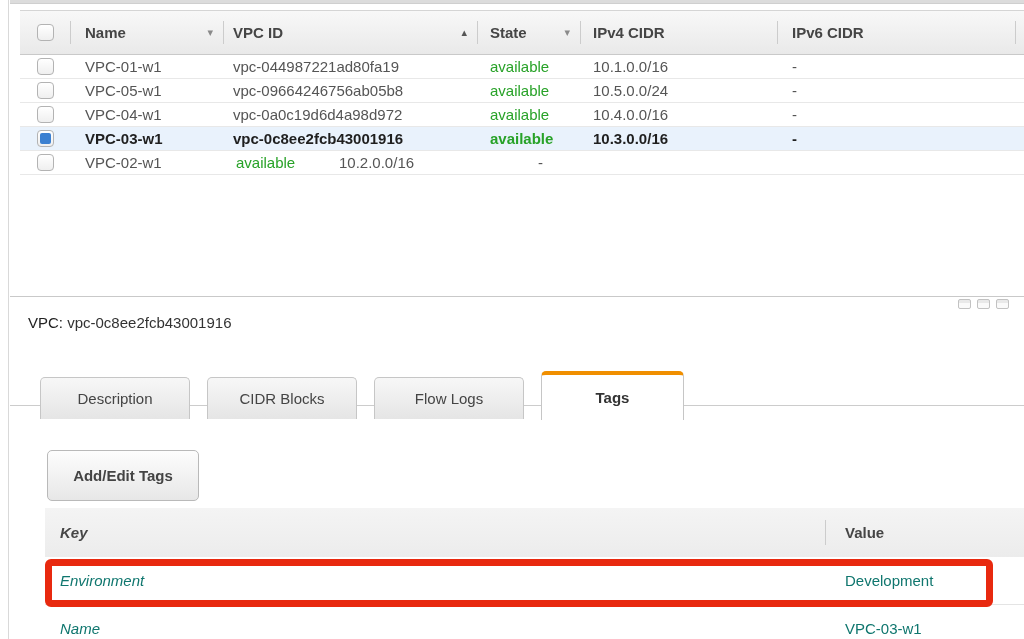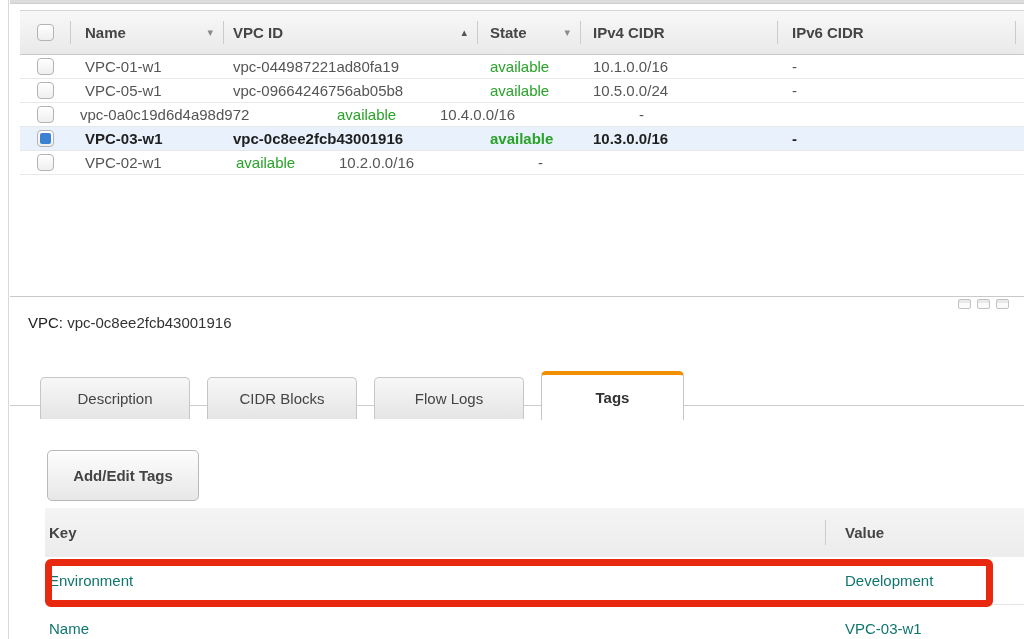--- a/index.html
+++ b/index.html
@@ -91,21 +91,21 @@
     cursor: pointer;
   }
 
   
   .tags-table { position: absolute; left: 45px; top: 508px; width: 979px; font-size: 15px; }
   .tags-thead {
     display: flex; height: 49px; align-items: center;
     background: linear-gradient(#f4f4f4, #ececec);
     font-weight: bold; color: #454545;
   }
-  .tcol-key { width: 780px; padding-left: 4px; }
+  .tcol-key { width: 780px; padding-left: 15px; font-style: italic; }
   .tcol-value { flex: 1; padding-left: 20px; position: relative; display: flex; align-items: center; height: 100%; }
   .tags-thead .tcol-value::before {
     content: ""; position: absolute; left: 0; top: 12px; bottom: 12px; width: 1px; background: #cccccc;
   }
   .tags-tr { display: flex; height: 48px; align-items: center; background: #fff; border-bottom: 1px solid #e4e4e4; color: #0f766e; }
   .tcol-key, .tcol-value { display: flex; align-items: center; }
 
   
   .red-annotation {
     position: absolute; left: 45px; top: 559px; width: 948px; height: 48px;
@@ -170,20 +170,21 @@
           <div class="td col-state state-text">available</div>
           <div class="td col-ipv4">10.5.0.0/24</div>
           <div class="td col-ipv6">-</div>
           <div class="td col-rest"></div>
         </div>
 
         <div class="tr">
           <div class="td col-check">
             <span class="checkbox"></span>
           </div>
+          <div class="td col-name">VPC-04-w1</div>
           <div class="td col-vpcid">vpc-0a0c19d6d4a98d972</div>
           <div class="td col-state state-text">available</div>
           <div class="td col-ipv4">10.4.0.0/16</div>
           <div class="td col-ipv6">-</div>
           <div class="td col-rest"></div>
         </div>
 
         <div class="tr selected">
           <div class="td col-check">
             <span class="checkbox checked"></span>

